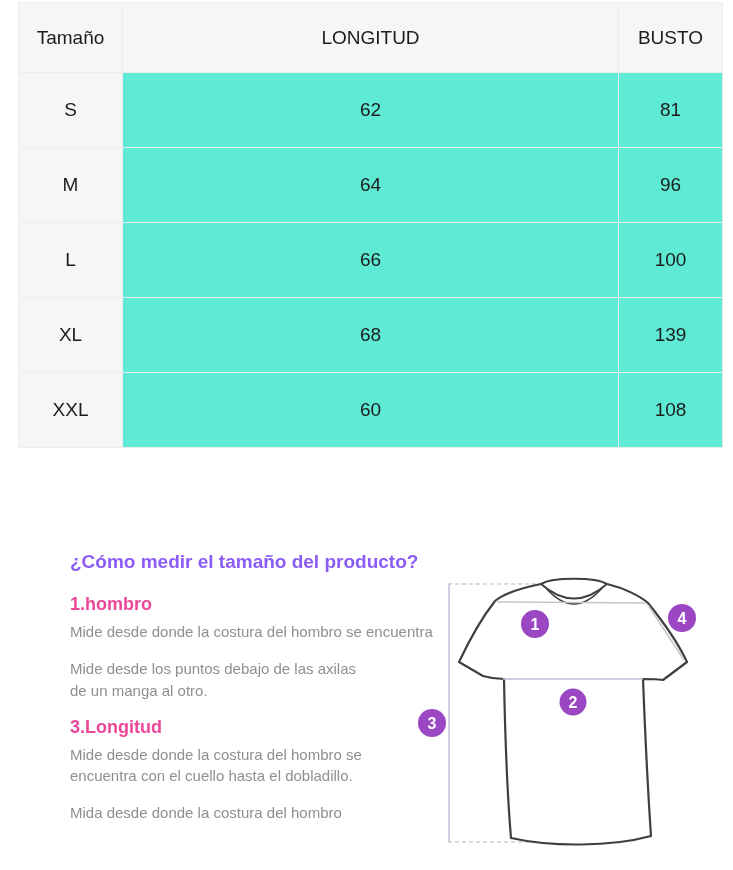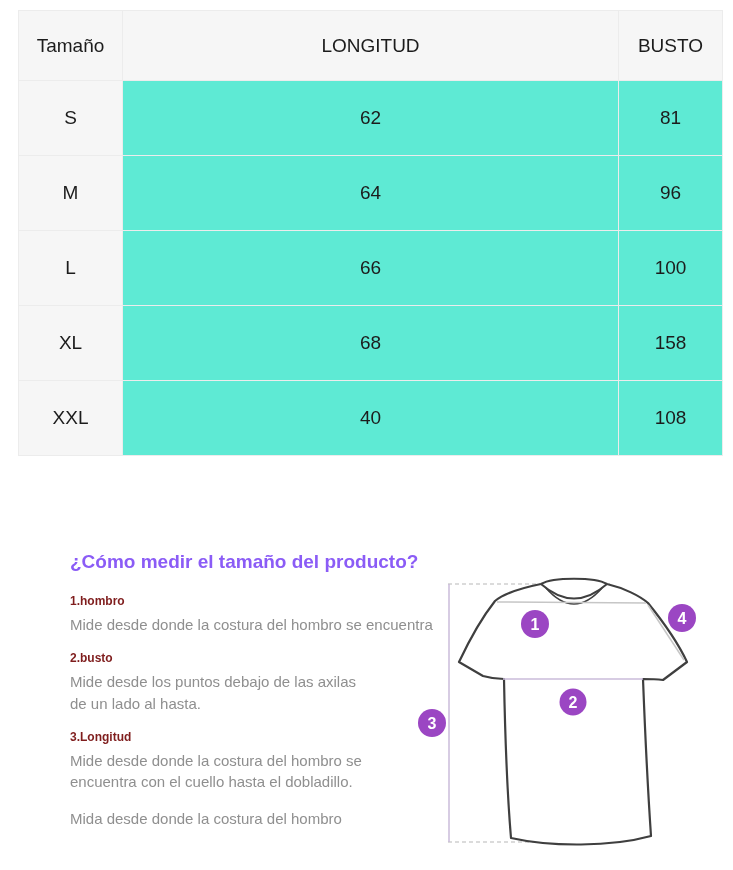--- a/index.html
+++ b/index.html
@@ -8,21 +8,21 @@
     width: 733px; height: 870px;
     position: relative;
     overflow: hidden;
     font-family: "Liberation Sans", "DejaVu Sans", sans-serif;
     color: #1f1f1f;
   }
 
   
   .size-table {
     position: absolute;
-    left: 18px; top: 10px;
+    left: 18px; top: 2px;
     width: 704px;
     border-collapse: collapse;
     table-layout: fixed;
   }
   .size-table col.c-size  { width: 104px; }
   .size-table col.c-long  { width: 496px; }
   .size-table col.c-busto { width: 104px; }
   .size-table th, .size-table td {
     border: 1px solid #ececec;
     text-align: center;
@@ -43,23 +43,23 @@
     width: 392px;
   }
   .guide-title {
     font-size: 19px;
     font-weight: 700;
     color: #8b5cf6;
     margin-bottom: 21px;
   }
   .guide-section { margin-bottom: 16px; }
   .guide-section h3 {
-    font-size: 12px;
+    font-size: 18px;
     font-weight: 700;
-    color: #7f1d1d;
+    color: #ec4899;
     margin-bottom: 6px;
   }
   .guide-section .body-line {
     font-size: 15px;
     line-height: 1.42;
     color: #8f8f8f;
   }
 
   
   .diagram-svg {
@@ -103,42 +103,41 @@
       <td>96</td>
     </tr>
     <tr>
       <td class="size-cell">L</td>
       <td>66</td>
       <td>100</td>
     </tr>
     <tr>
       <td class="size-cell">XL</td>
       <td>68</td>
-      <td>158</td>
+      <td>139</td>
     </tr>
     <tr>
       <td class="size-cell">XXL</td>
-      <td>40</td>
+      <td>60</td>
       <td>108</td>
     </tr>
   </tbody>
 </table>
 
 <div class="guide">
   <div class="guide-title">¿Cómo medir el tamaño del producto?</div>
 
   <div class="guide-section">
     <h3>1.hombro</h3>
     <div class="body-line">Mide desde donde la costura del hombro se encuentra</div>
   </div>
 
   <div class="guide-section">
-    <h3>2.busto</h3>
     <div class="body-line">Mide desde los puntos debajo de las axilas</div>
-    <div class="body-line">de un lado al hasta.</div>
+    <div class="body-line">de un manga al otro.</div>
   </div>
 
   <div class="guide-section">
     <h3>3.Longitud</h3>
     <div class="body-line">Mide desde donde la costura del hombro se</div>
     <div class="body-line">encuentra con el cuello hasta el dobladillo.</div>
   </div>
 
   <div class="guide-section">
     <div class="body-line">Mida desde donde la costura del hombro</div>

